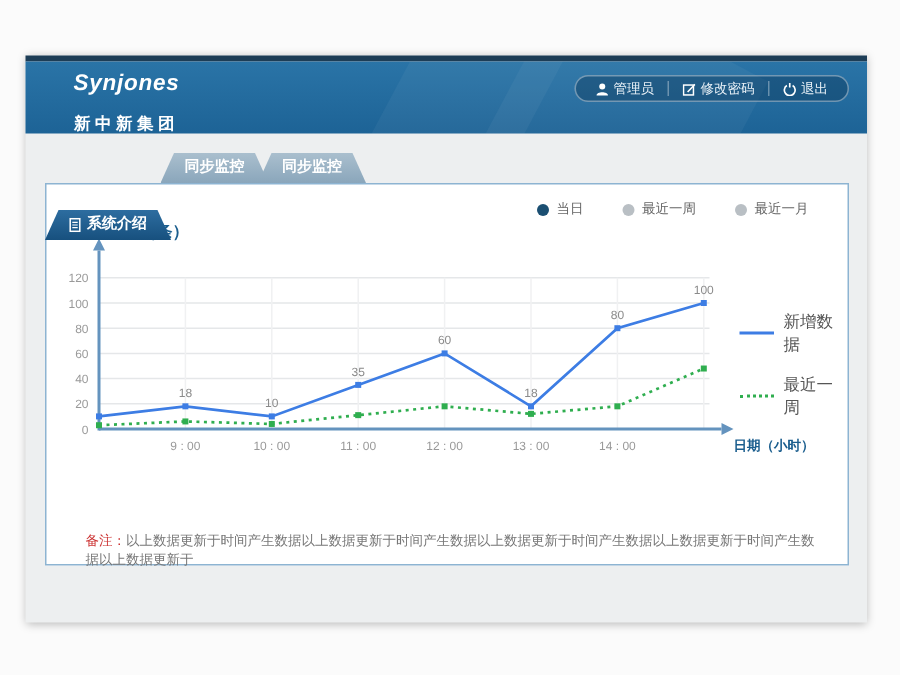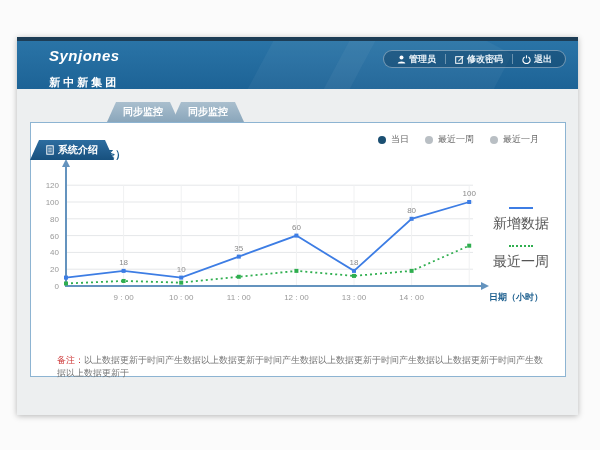--- a/index.html
+++ b/index.html
@@ -11,49 +11,49 @@
   
   .header { position:relative; height:48px; background:linear-gradient(#2a74a7,#1d6396); overflow:hidden; }
   .streak { position:absolute; top:-30px; width:150px; height:140px;
     background:rgba(255,255,255,.045); transform:rotate(28deg); }
   .streak.s1 { right:90px; } .streak.s2 { right:230px; width:90px; }
   .logo { position:absolute; left:32px; top:6px; color:#fff; text-align:center; }
   .logo-en { font-size:15px; font-weight:bold; font-style:italic; letter-spacing:.5px; }
   .logo-cn { font-size:11px; font-weight:bold; letter-spacing:3px; margin-top:11px; }
   .app-title { position:absolute; left:118px; top:18px; color:#fff; font-size:13px; letter-spacing:1px; }
   .user-pill { position:absolute; right:12px; top:9px; height:18px; display:flex; align-items:center;
-    background:rgba(10,50,82,.38); border:1px solid rgba(255,255,255,.38); border-radius:10px; padding:0 4px;font-weight:bold; }
+    background:rgba(10,50,82,.38); border:1px solid rgba(255,255,255,.38); border-radius:10px; padding:0 4px; }
   .user-item { display:flex; align-items:center; gap:3px; color:#eaf2f8; font-size:9px; padding:0 9px; cursor:pointer; }
   .user-sep { width:1px; height:10px; background:rgba(255,255,255,.35); }
   .uicon { display:block; }
   
   .nav { height:25px; background:linear-gradient(#ffffff,#e4e5e6); display:flex; align-items:center;
     padding-left:18px; box-shadow:0 2px 3px rgba(0,0,0,.15); position:relative; z-index:3; }
   .nav-item { width:88px; text-align:center; font-size:10px; font-weight:bold; color:#1b5e8e; cursor:pointer; }
   .nav-sep { width:1px; height:12px; background:#c8cacc; }
   
   .content { position:relative; height:301px; }
   .tabs { position:absolute; left:13px; top:13px; display:flex; z-index:2; }
   .tab { position:relative; height:20px; line-height:20px; padding:0 16px; color:#fff; font-size:10px;
     font-weight:bold; clip-path:polygon(9px 0, calc(100% - 9px) 0, 100% 100%, 0 100%);
     background:linear-gradient(#aabfce,#8aa6bb); margin-right:-7px; cursor:pointer;
     display:flex; align-items:center; gap:4px; }
   .tab.active { background:linear-gradient(#2d6da0,#17507e); z-index:3;margin-top:38px; }
   .panel { position:absolute; left:13px; top:33px; width:536px; height:255px; background:#fff;
     border:1px solid #8db4d2; }
   
-  .radios { position:absolute; top:10px; right:26px; display:flex; gap:16px; }
+  .radios { position:absolute; top:10px; right:26px; display:flex; gap:26px; }
   .radio { display:flex; align-items:center; gap:5px; font-size:9px; color:#666; cursor:pointer; }
   .radio-dot { width:8px; height:8px; border-radius:50%; background:#b9bfc4; }
   .radio.selected .radio-dot { background:#1b4f72; }
   .axis-title { position:absolute; left:18px; top:24px; font-size:11px; font-weight:bold; color:#1b5e8e;text-align:center; }
   .chart-svg { position:absolute; left:0; top:0; }
   
   .legend { position:absolute; left:462px; top:84px; display:flex; flex-direction:column; gap:12px; }
-  .legend-item { display:flex; align-items:center; gap:6px; font-size:14px; color:#555;flex-direction:column; }
+  .legend-item { display:flex; align-items:center; gap:6px; font-size:11px; color:#555; }
   .legend-line { width:24px; border-top:2px solid #000; }
   
   .note { position:absolute; left:26px; top:208px; width:490px; font-size:9px; color:#777; line-height:13px;margin-top:23px; }
   .note-label { color:#cc3333; }
 </style>
 </head>
 <body>
 
 <div class="page">
   <div class="topline"></div>

